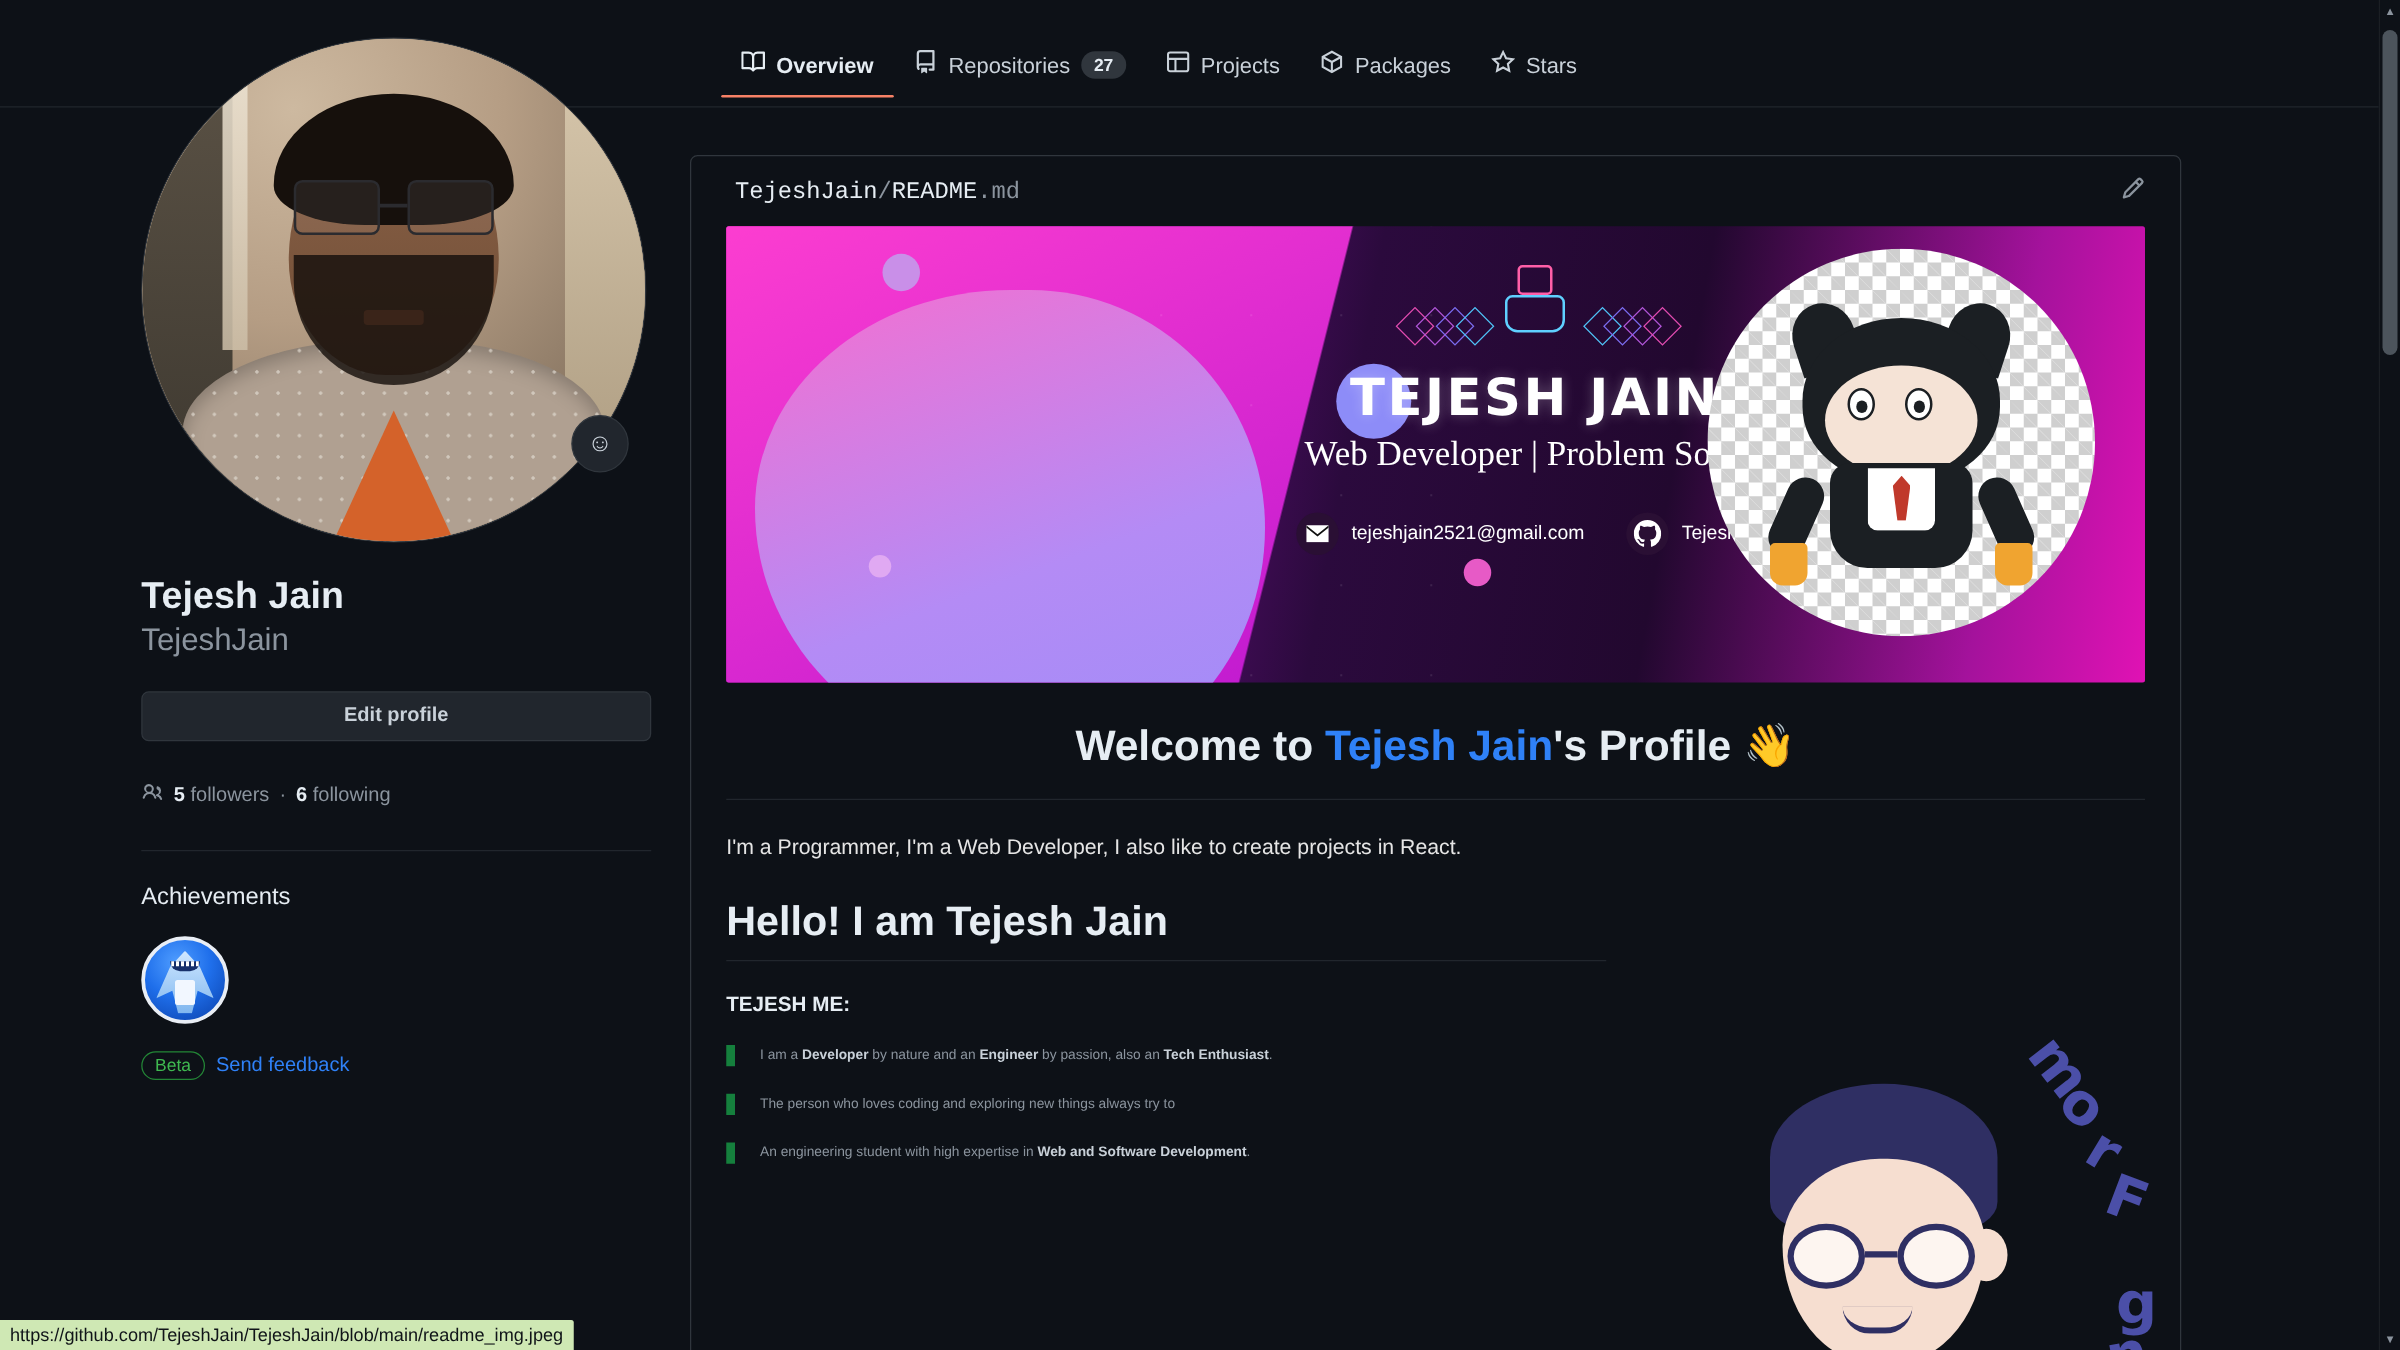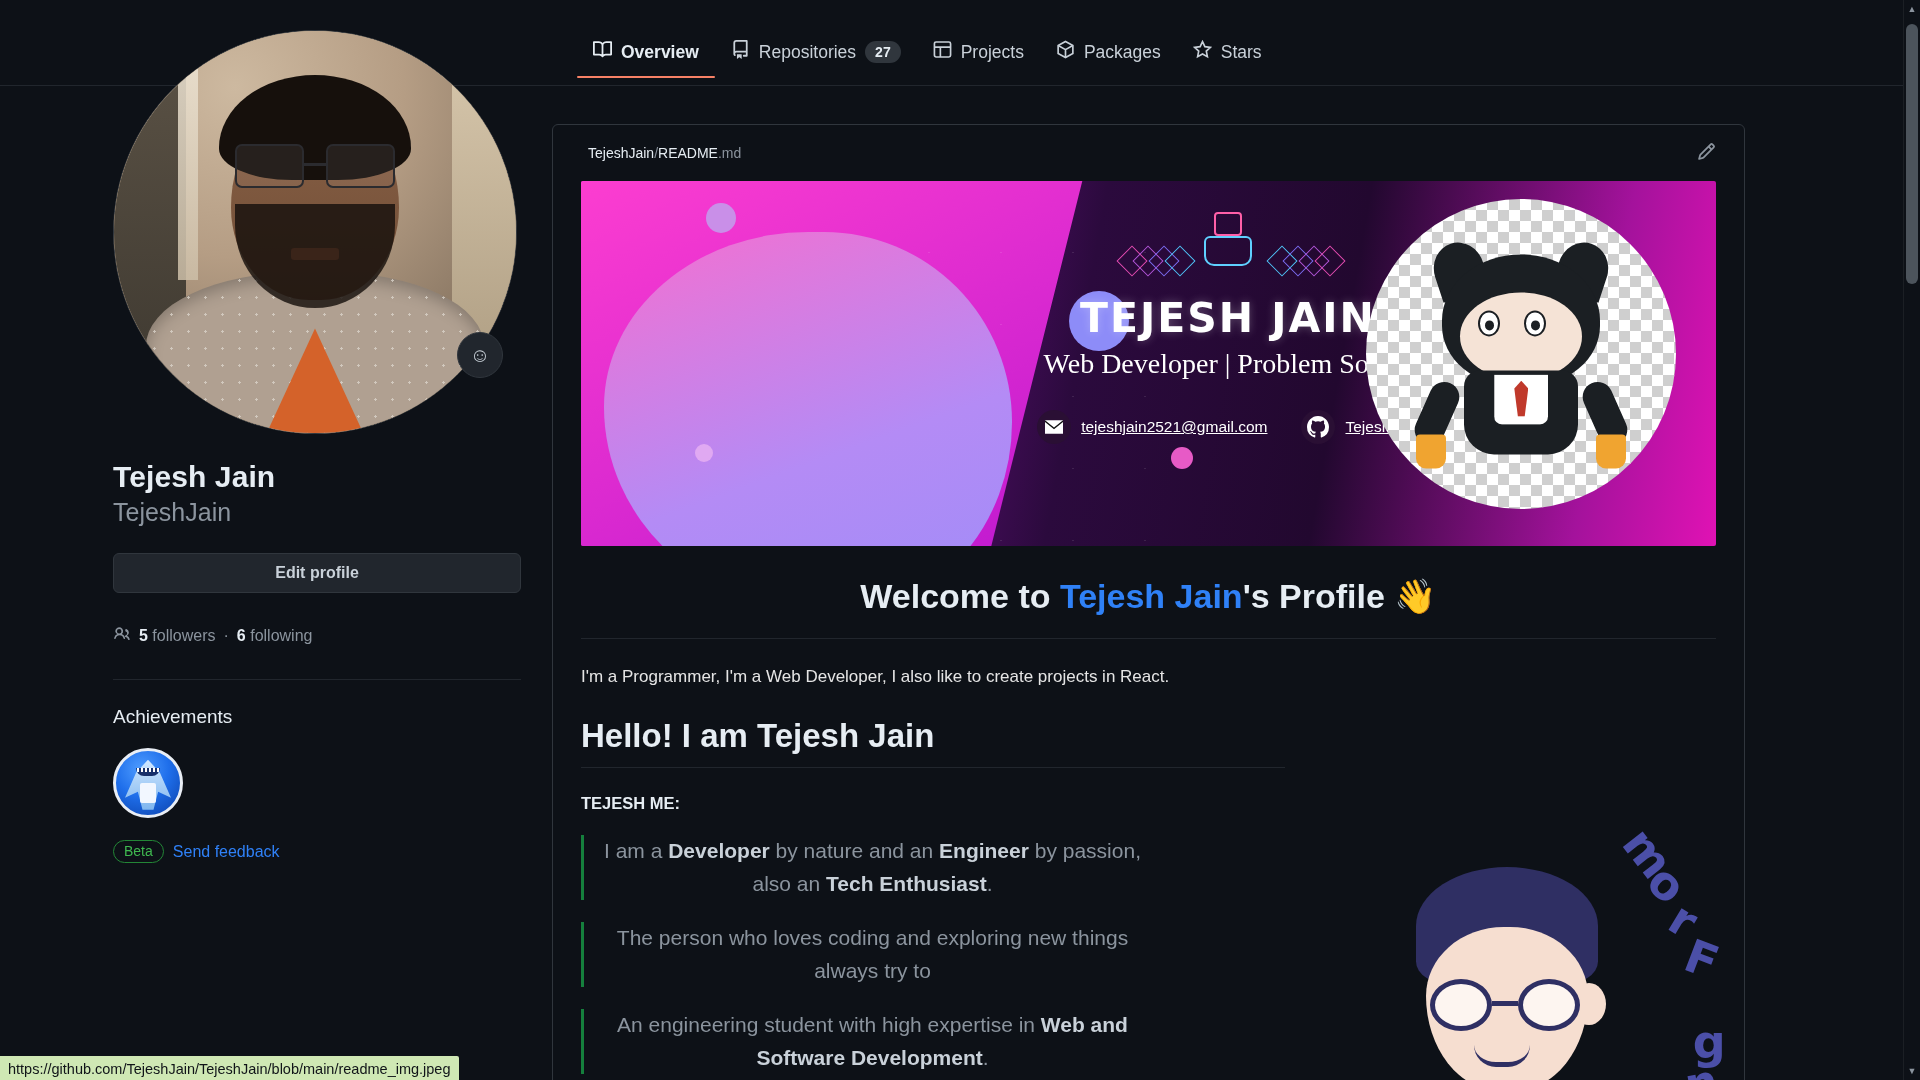--- a/index.html
+++ b/index.html
@@ -139,21 +139,21 @@
   
   .readme {
     position: absolute; left: 552px; top: 124px; width: 1193px;
     border: 1px solid #30363d; border-radius: 6px; background: #0d1117;
     height: 972px; overflow: hidden;
   }
   .readme-head {
     height: 56px; display: flex; align-items: center; justify-content: space-between;
     padding: 0 28px 0 35px;
   }
-  .rh-path { font-family: Liberation Sans, sans-serif; font-size: 14px; color: #e6edf3; }
+  .rh-path { font-family: Liberation Mono, monospace; font-size: 19px; color: #e6edf3; }
   .rh-path .slash, .rh-path .ext { color: #8b949e; }
   .pencil { color: #8b949e; cursor: pointer; display: flex; }
 
   .banner {
     margin: 0 28px; height: 365px; border-radius: 2px; position: relative; overflow: hidden;
     background: linear-gradient(100deg,#d411b0 0%, #8a12a8 16%, #2b0a3d 44%, #22082f 66%, #a4129c 88%, #e012b4 100%);
   }
   .blob-pink { position:absolute; left:-6%; top:-6%; width:46%; height:116%;
     background: linear-gradient(150deg,#ff3fd0,#c01ad0); transform: skewX(-14deg); filter: blur(.3px); }
   .blob-violet { position:absolute; left:2%; top:14%; width:36%; height:104%;
@@ -174,21 +174,21 @@
   .gamer-icon .body { position:absolute; left:8px; top:26px; width:48px; height:30px;
     border:2px solid #5fd0ff; border-radius:6px 6px 10px 10px; }
   .diamonds { display:flex; align-items:center; justify-content:center; gap:0; height:30px; margin-top:-34px; }
   .dsec { display:flex; }
   .dsec i { display:block; width:22px; height:22px; border:1.6px solid; transform: rotate(45deg); margin-right:-6px; }
   .banner-name { font-family: "DejaVu Sans", sans-serif; font-size: 41px; font-weight: bold;
     letter-spacing: 2px; margin-top: 18px; text-shadow: 0 0 10px rgba(255,255,255,.25); }
   .banner-sub { font-family: "Liberation Serif", serif; font-size: 28px; margin-top: 6px; }
   .banner-contacts { display:flex; justify-content:center; gap: 34px; margin-top: 30px;
     font-size: 15.5px; align-items:center; font-family:"Liberation Sans", sans-serif; }
-  .bc { display:flex; align-items:center; gap: 10px; text-decoration: underline; }
+  .bc { display:flex; align-items:center; gap: 10px; }
   .bc .circ { width: 34px; height: 34px; border-radius: 50%; background:#2a0f34;
     display:flex; align-items:center; justify-content:center; }
   .octo-wrap { position:absolute; right: 3.5%; top: 5%; width: 310px; height: 310px;
     border-radius: 50%; overflow:hidden;
     background-image:
       linear-gradient(45deg,#cfcfcf 25%,transparent 25%,transparent 75%,#cfcfcf 75%),
       linear-gradient(45deg,#cfcfcf 25%,#fff 25%,#fff 75%,#cfcfcf 75%);
     background-size: 22px 22px; background-position: 0 0, 11px 11px; }
   .octo { position:absolute; left:50%; top:50%; transform:translate(-50%,-48%); width: 210px; height:220px; }
   .octo .oc-head { position:absolute; left:26px; top:6px; width:158px; height:132px;
@@ -217,22 +217,22 @@
   .octo .cup.l { left:0px; top:186px; } .octo .cup.r { right:0px; top:186px; }
 
   .rm-body { padding: 0 28px; }
   .welcome { text-align:center; font-size: 34px; font-weight: bold; color:#e6edf3;
     padding: 30px 0 22px; border-bottom: 1px solid #21262d; margin-bottom: 0;}
   .welcome .blue { color: #2f81f7; }
   .p1 { font-size: 17px; color:#e5e5e5; padding: 28px 0 0; }
   .h1-hello { font-size: 33px; font-weight: bold; color:#e6edf3; padding: 30px 0 12px;
     border-bottom: 1px solid #21262d; width: 62%; }
   .about { font-size: 16.5px; font-weight: bold; color:#e6edf3; padding: 26px 0 0; }
-  .quote { border-left: 3px solid #15803d; padding: 0 0 0 20px; margin: 22px 0 0;
-    color:#8b949e; font-size: 21px; line-height: 1.55; max-width: 560px; text-align: center; }
+  .quote { border-left: 7px solid #15803d; padding: 0 0 0 20px; margin: 22px 0 0;
+    color:#8b949e; font-size: 11px; line-height: 1.55; max-width: 560px; }
   .quote b { color:#c9d1d9; }
 
   .coding-art { position:absolute; right: 10px; bottom: -10px; width: 470px; height: 330px;
     pointer-events:none; }
   .ca-text { position:absolute; left: 0; top: 6px; width:100%; height:170px;
     color:#4b4fa8; font-weight:bold; font-size:46px; font-family:"DejaVu Sans", sans-serif; }
   .ca-text span { position:absolute; transform-origin:50% 50%; }
   .ca-head { position:absolute; left: 140px; top: 92px; width: 206px; height: 230px; }
   .ca-hair { position:absolute; left:12px; top:0; width:182px; height:118px;
     background:#2f2f63; border-radius: 50% 50% 20% 20%; }

